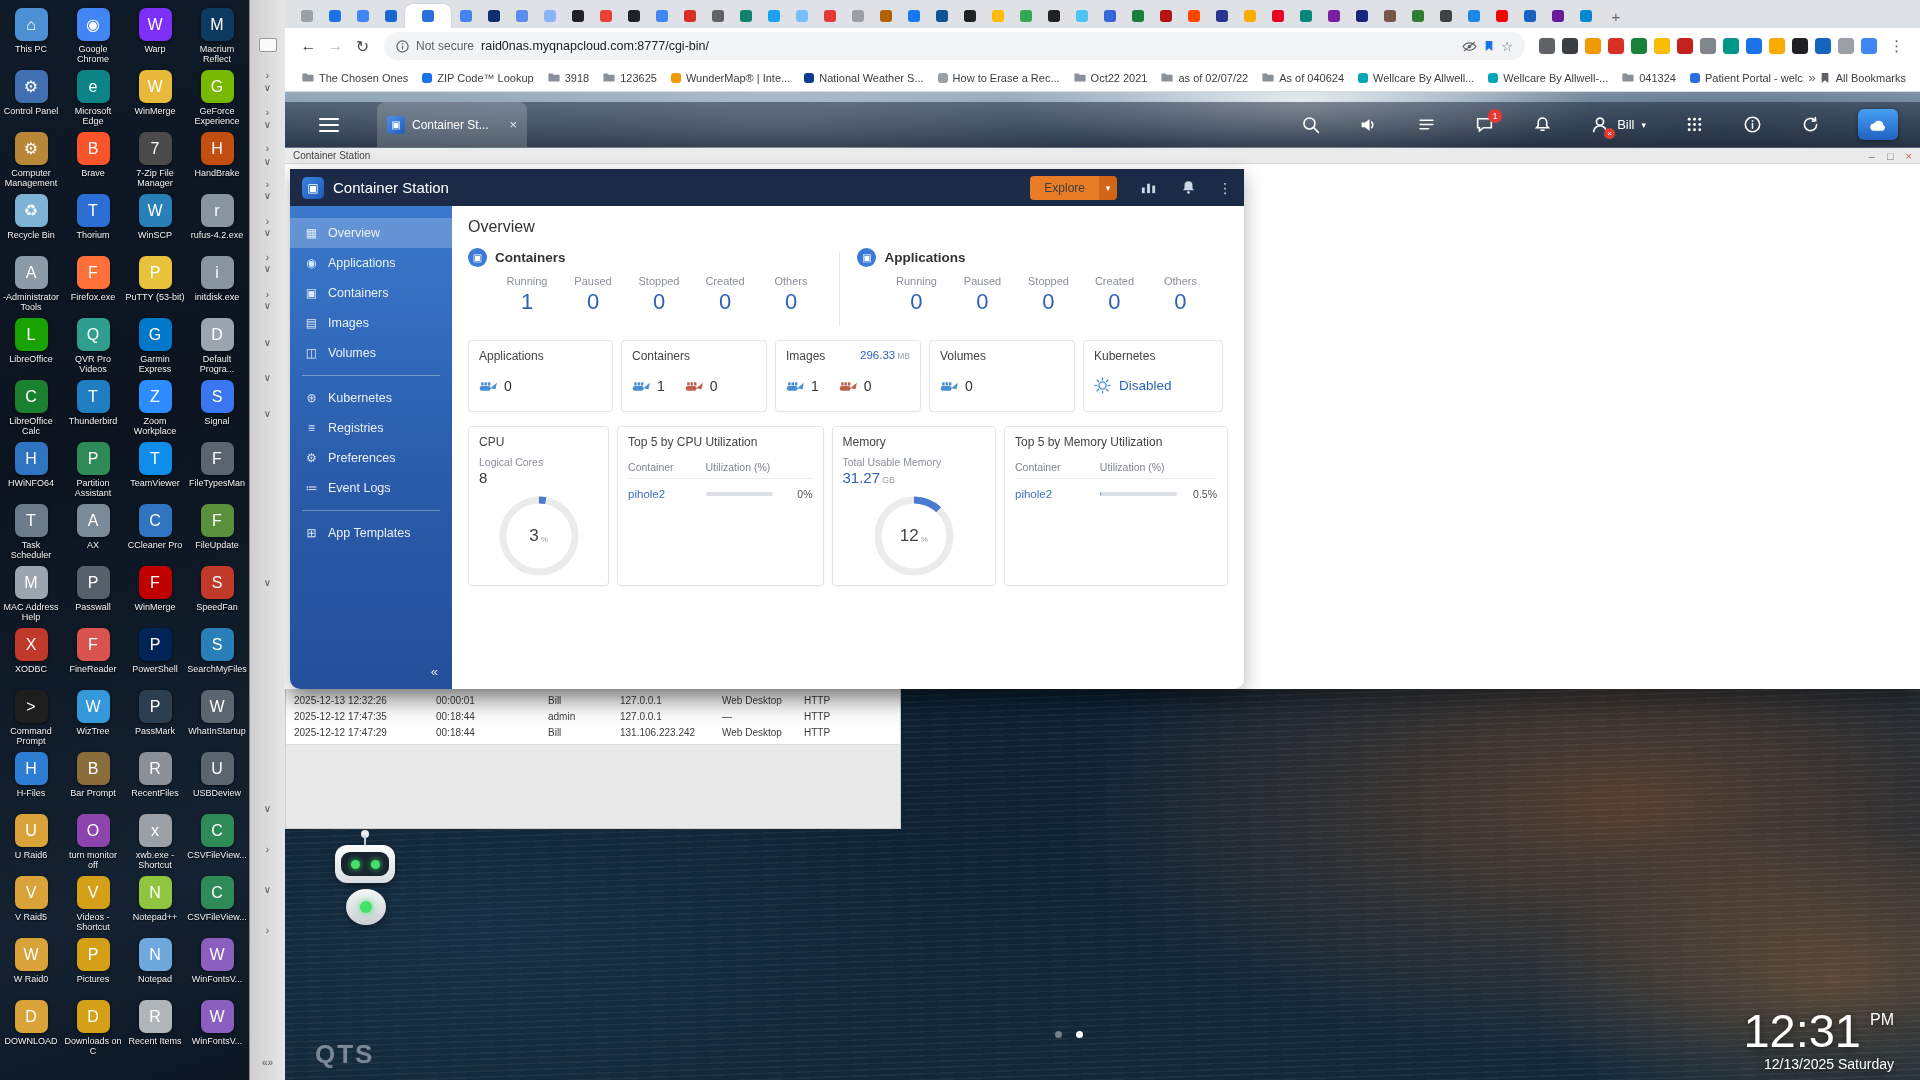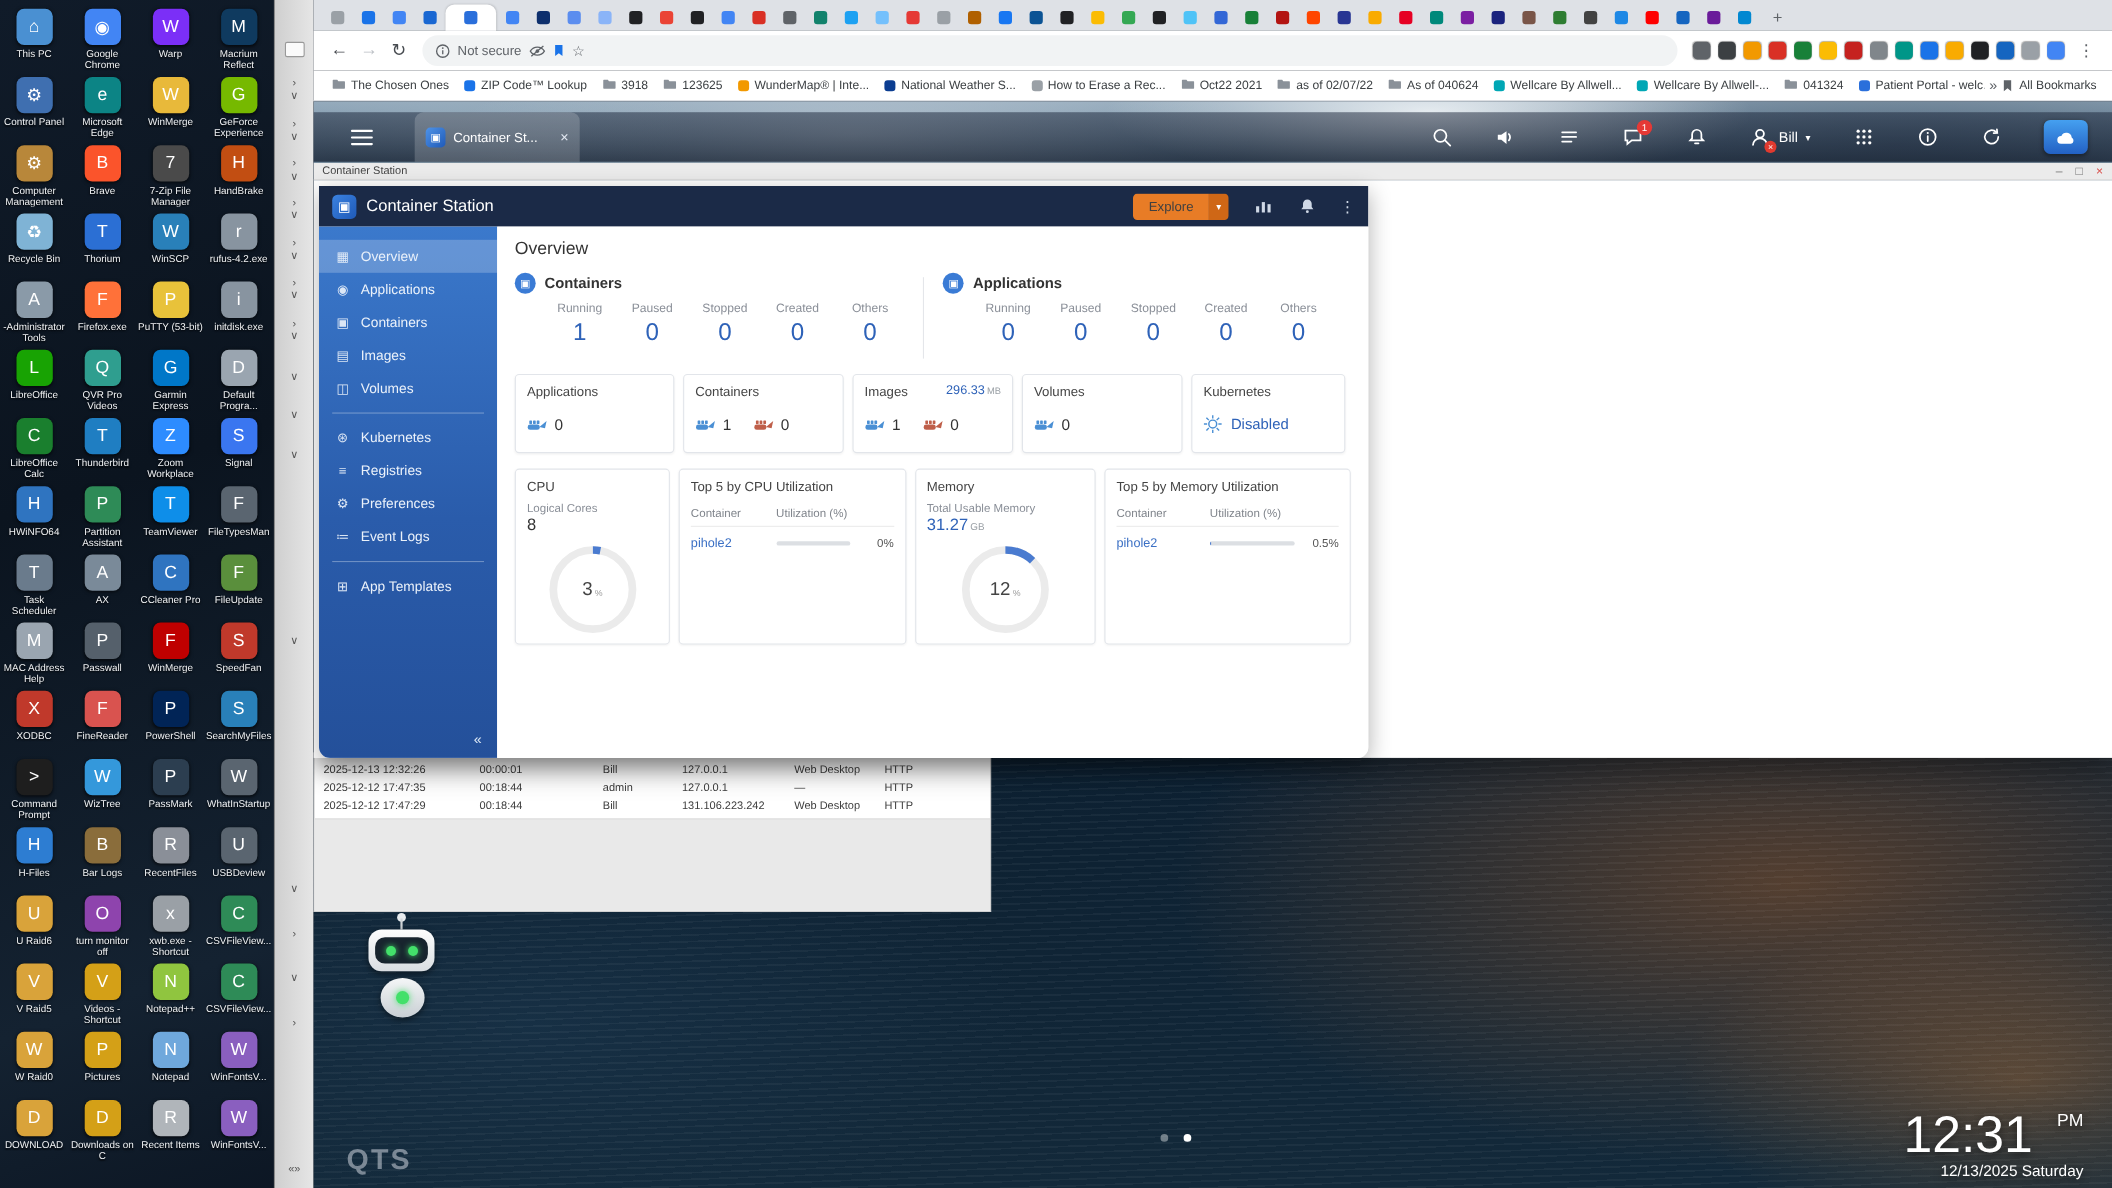--- a/index.html
+++ b/index.html
@@ -141,21 +141,21 @@
   
   #log-window{position:absolute;left:0;top:592px;width:616px;height:145px;background:#fff;border:1px solid #cfcfcf;border-top:none;z-index:10}
   #log-rows{padding-top:8px}
   .log-row{display:flex;align-items:center;height:16px;padding-left:8px;font-size:10px;color:#3c3c3c;white-space:nowrap}
   .lc0{width:142px}.lc1{width:112px}.lc2{width:72px}.lc3{width:102px}.lc4{width:82px}.lc5{width:50px}
   .log-footer{position:absolute;left:0;right:0;top:60px;bottom:0;background:#e9e9e9;border-top:1px solid #ddd}
 
   
   #qts-logo{position:absolute;left:30px;bottom:10px;z-index:5;font-size:26px;font-weight:bold;letter-spacing:2px;color:rgba(205,212,220,.55)}
   #clock{position:absolute;right:26px;bottom:8px;z-index:5;text-align:right;color:#fff;text-shadow:0 2px 8px rgba(0,0,0,.55)}
-  .time-row{display:flex;align-items:flex-start;justify-content:flex-end;gap:22px}
+  .time-row{display:flex;align-items:flex-start;justify-content:flex-end;gap:9px}
   .time{font-size:47px;font-weight:300;line-height:1}
   .mer{font-size:16px;margin-top:4px}
   .date{font-size:14px;margin-top:2px}
   #dots{position:absolute;left:770px;bottom:42px;display:flex;gap:14px;z-index:5}
   .dot{width:7px;height:7px;border-radius:50%;background:rgba(255,255,255,.4)}
   .dot.on{background:#fff}
   #robot{position:absolute;left:42px;top:741px;width:76px;height:100px;z-index:5}
   .antenna{position:absolute;left:37px;top:2px;width:2px;height:10px;background:#cfd4d8}
   .antenna-dot{position:absolute;left:34px;top:-3px;width:8px;height:8px;border-radius:50%;background:#e8ecef}
   .rhead{position:absolute;left:8px;top:12px;width:60px;height:38px;background:linear-gradient(#fdfdfd,#d9dde1);border-radius:12px;box-shadow:0 2px 6px rgba(0,0,0,.5)}
@@ -282,21 +282,21 @@
         <div class="dicon">
           <div class="ig" style="background: rgb(217, 83, 79);">F</div>
           <div class="lb">FineReader</div>
         </div>
         <div class="dicon">
           <div class="ig" style="background: rgb(52, 152, 219);">W</div>
           <div class="lb">WizTree</div>
         </div>
         <div class="dicon">
           <div class="ig" style="background: rgb(138, 109, 59);">B</div>
-          <div class="lb">Bar Logs</div>
+          <div class="lb">Bar Prompt</div>
         </div>
         <div class="dicon">
           <div class="ig" style="background: rgb(142, 68, 173);">O</div>
           <div class="lb">turn monitor off</div>
         </div>
         <div class="dicon">
           <div class="ig" style="background: rgb(212, 160, 23);">V</div>
           <div class="lb">Videos - Shortcut</div>
         </div>
         <div class="dicon">
@@ -622,20 +622,21 @@
       <span class="navbtn">↻</span>
       <div id="addressbar">
         <span class="bar-ic">
           <svg width="13" height="13" viewBox="0 0 14 14">
               <circle cx="7" cy="7" r="6" fill="none" stroke="#5f6368" stroke-width="1.3"></circle>
               <line x1="7" y1="6.2" x2="7" y2="10" stroke="#5f6368" stroke-width="1.3"></line>
               <circle cx="7" cy="4" r=".9" fill="#5f6368"></circle>
             </svg>
         </span>
         <span class="sec-label">Not secure</span>
+        <span class="url">raid0nas.myqnapcloud.com:8777/cgi-bin/</span>
         <span class="bar-ic">
           <svg width="15" height="11" viewBox="0 0 16 12">
               <path d="M1 6s2.6-4 7-4 7 4 7 4-2.6 4-7 4-7-4-7-4z" fill="none" stroke="#5f6368" stroke-width="1.3"></path>
               <circle cx="8" cy="6" r="1.8" fill="#5f6368"></circle>
               <line x1="2" y1="11" x2="14" y2="1" stroke="#5f6368" stroke-width="1.3"></line>
             </svg>
         </span>
         <span class="bar-ic">
           <svg width="10" height="12" viewBox="0 0 12 14">
               <path d="M2 1h8v12L6 9.8 2 13z" fill="#1a73e8"></path>

